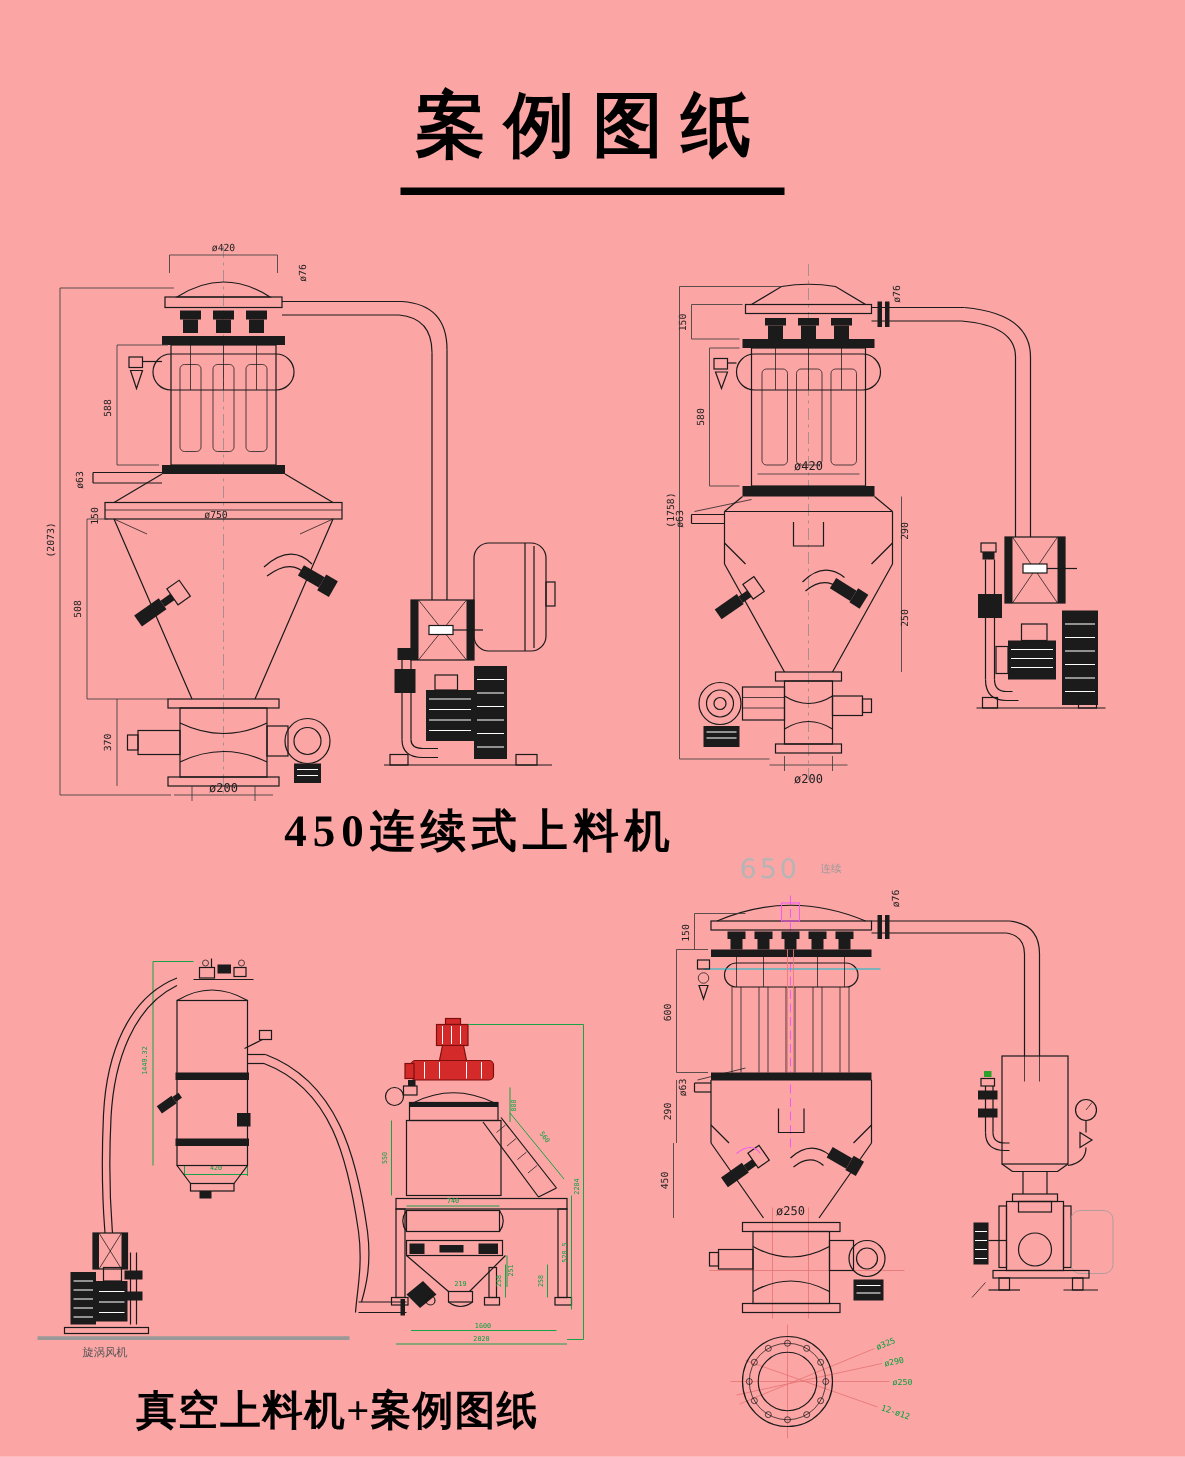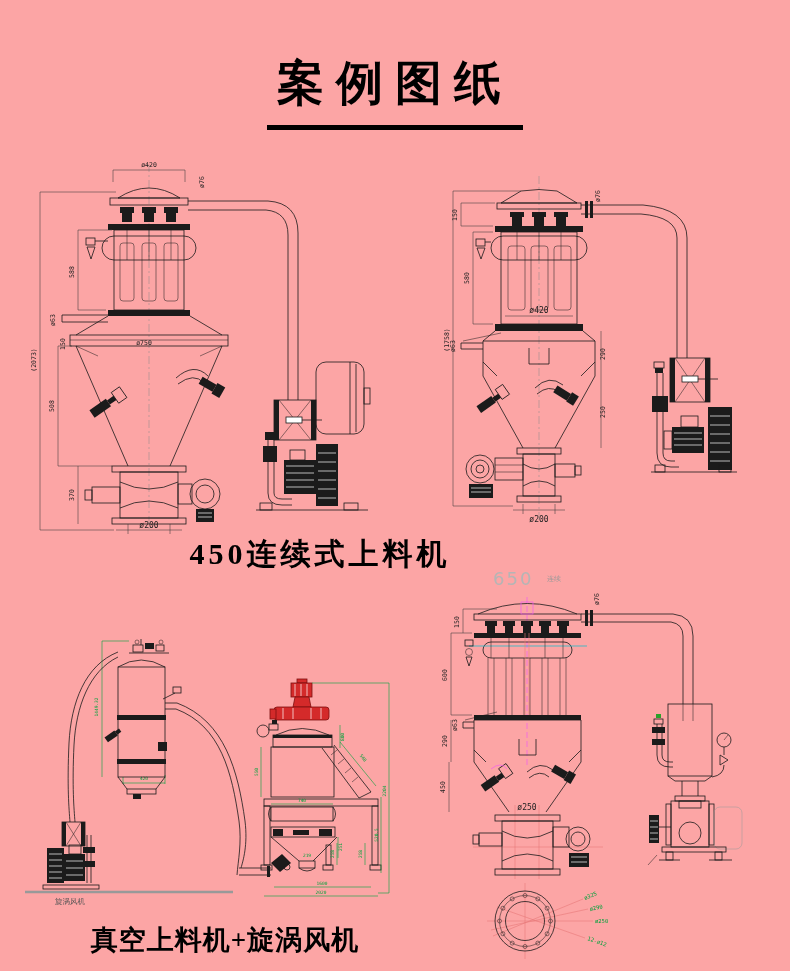--- a/index.html
+++ b/index.html
@@ -676,15 +676,15 @@
       <rect class="s" x="231" y="283" width="7" height="8"></rect>
       <rect class="s" x="280" y="283" width="7" height="8"></rect>
       <line class="s" x1="224" y1="291" x2="245" y2="291"></line>
       <line class="s" x1="274" y1="291" x2="297" y2="291"></line>
       <line class="t" x1="222" y1="286" x2="213" y2="296"></line>
     </g>
   </svg>
   </figure>
 
   <div class="caption cap-450">450连续式上料机</div>
-  <div class="caption cap-station">真空上料机+旋涡风机</div>
+  <div class="caption cap-station">真空上料机+案例图纸</div>
 
 </div>
 
 </body></html>

